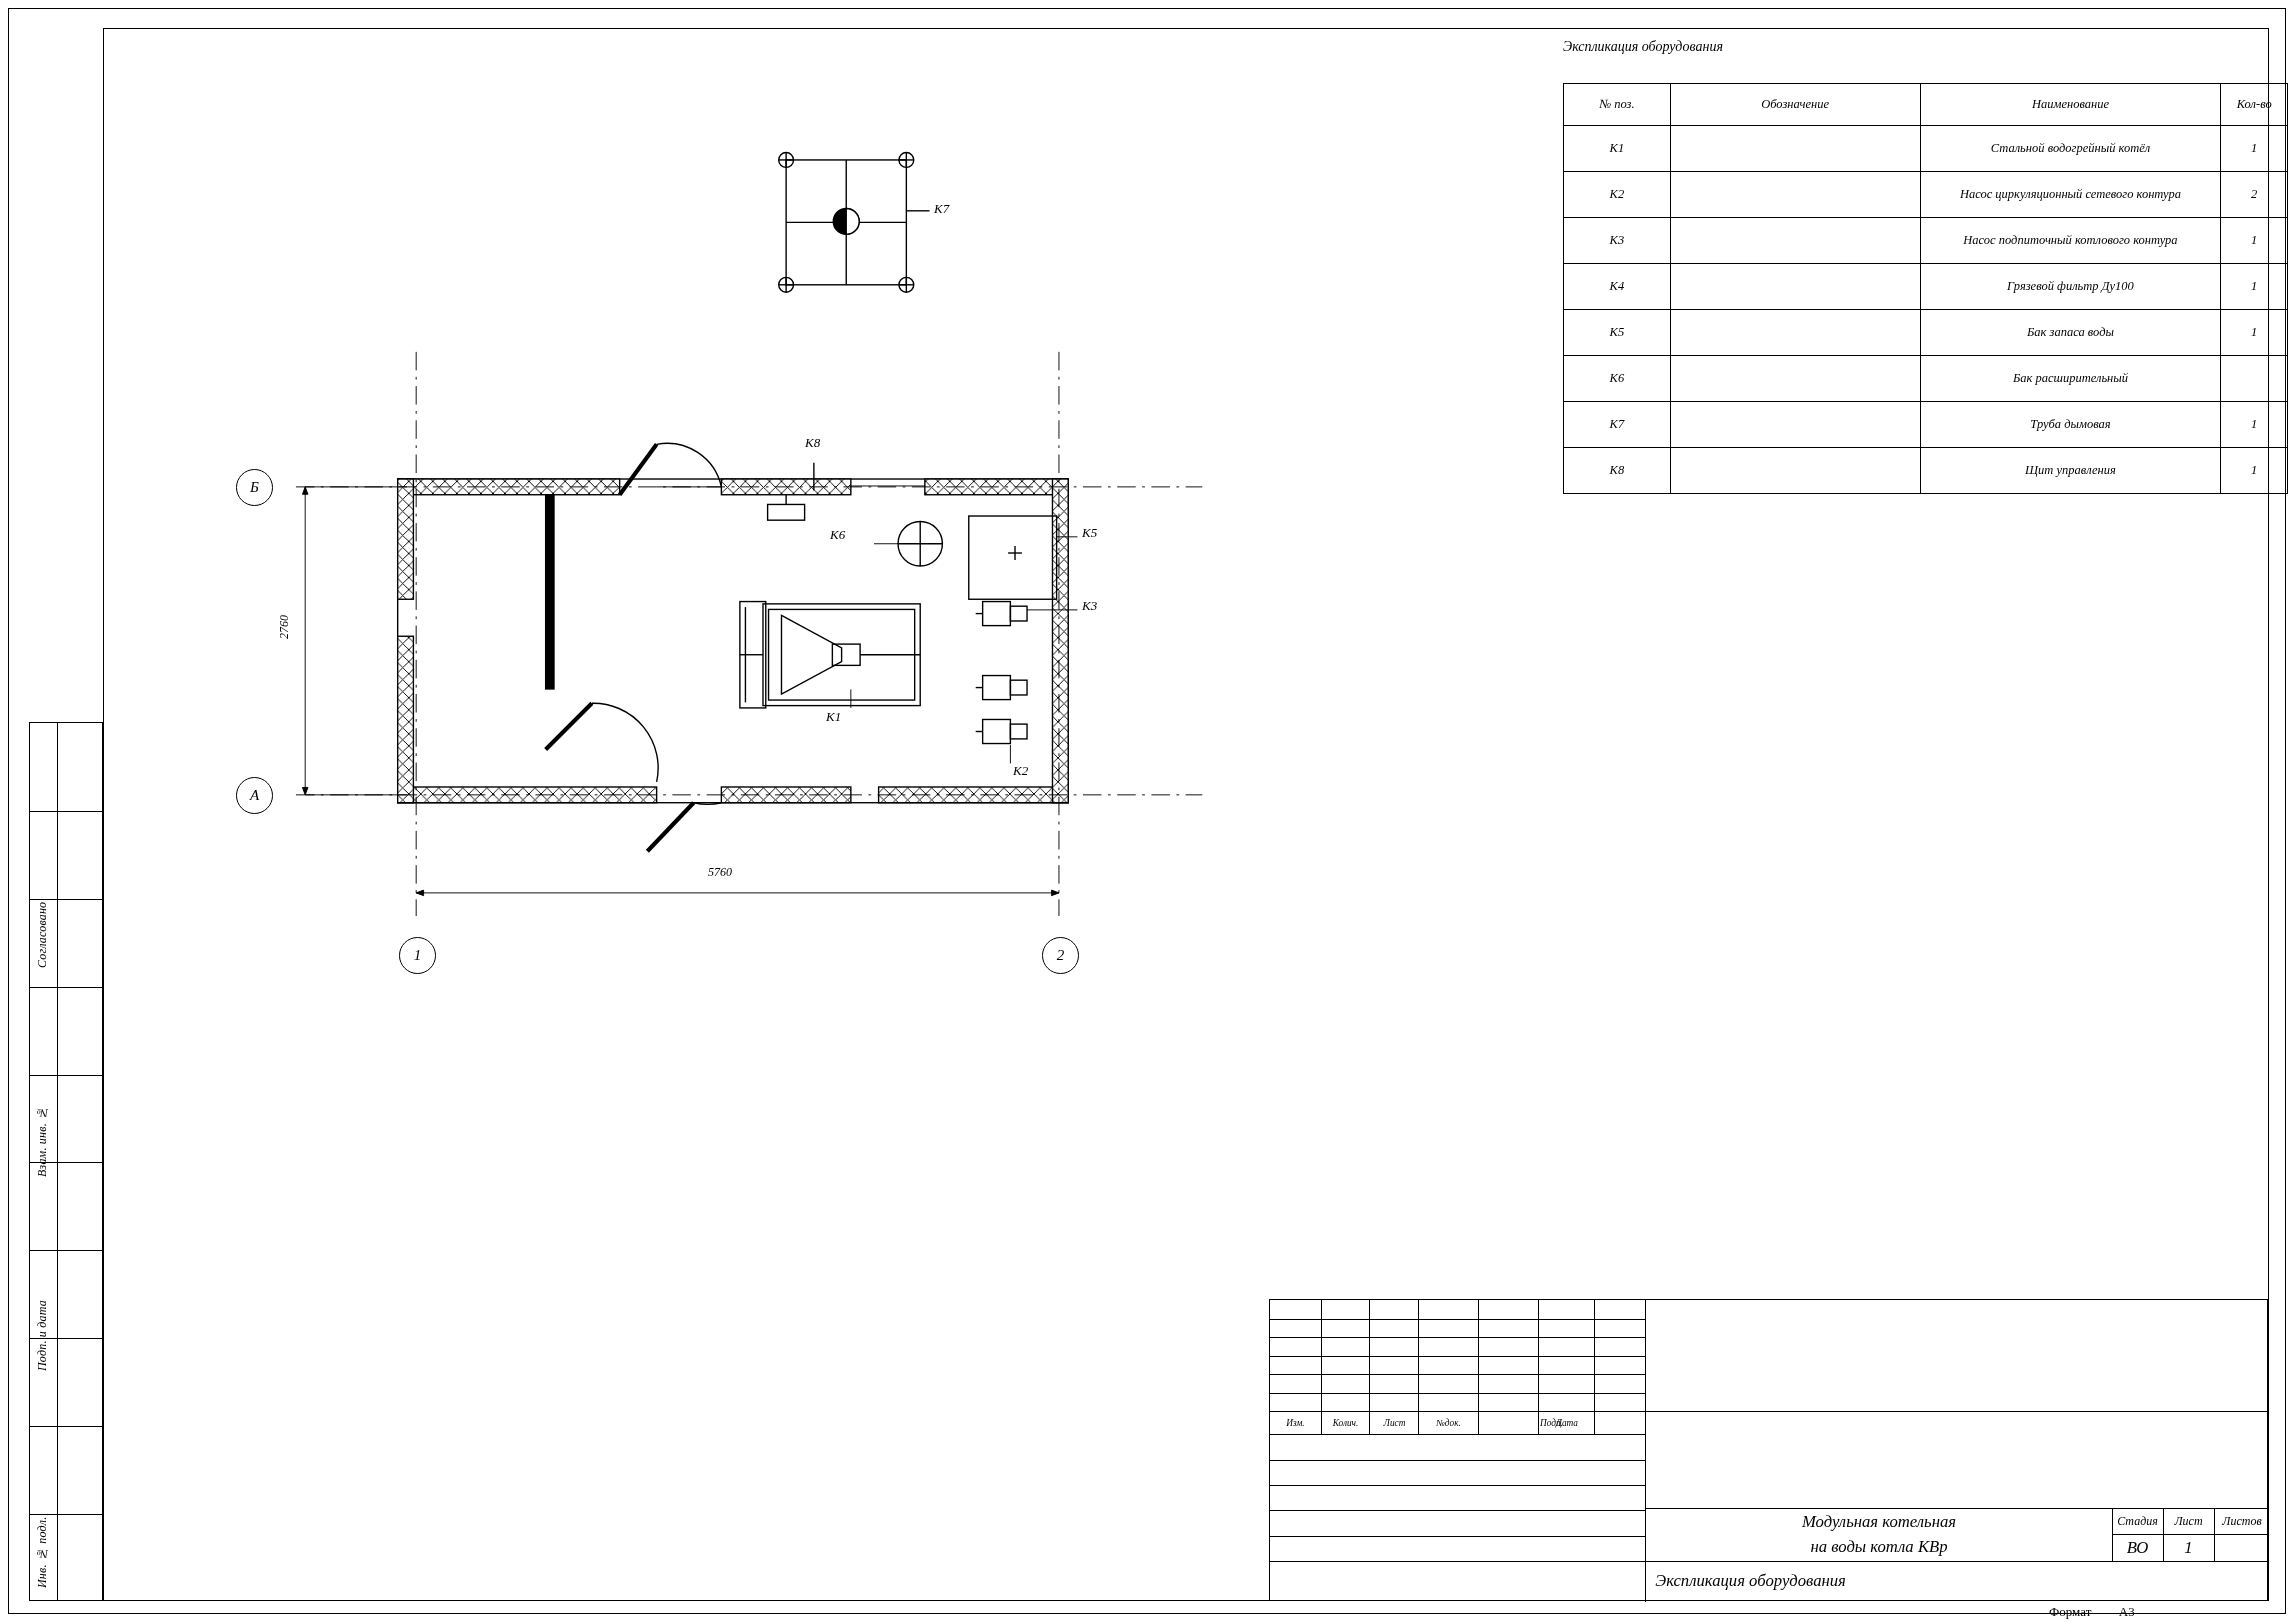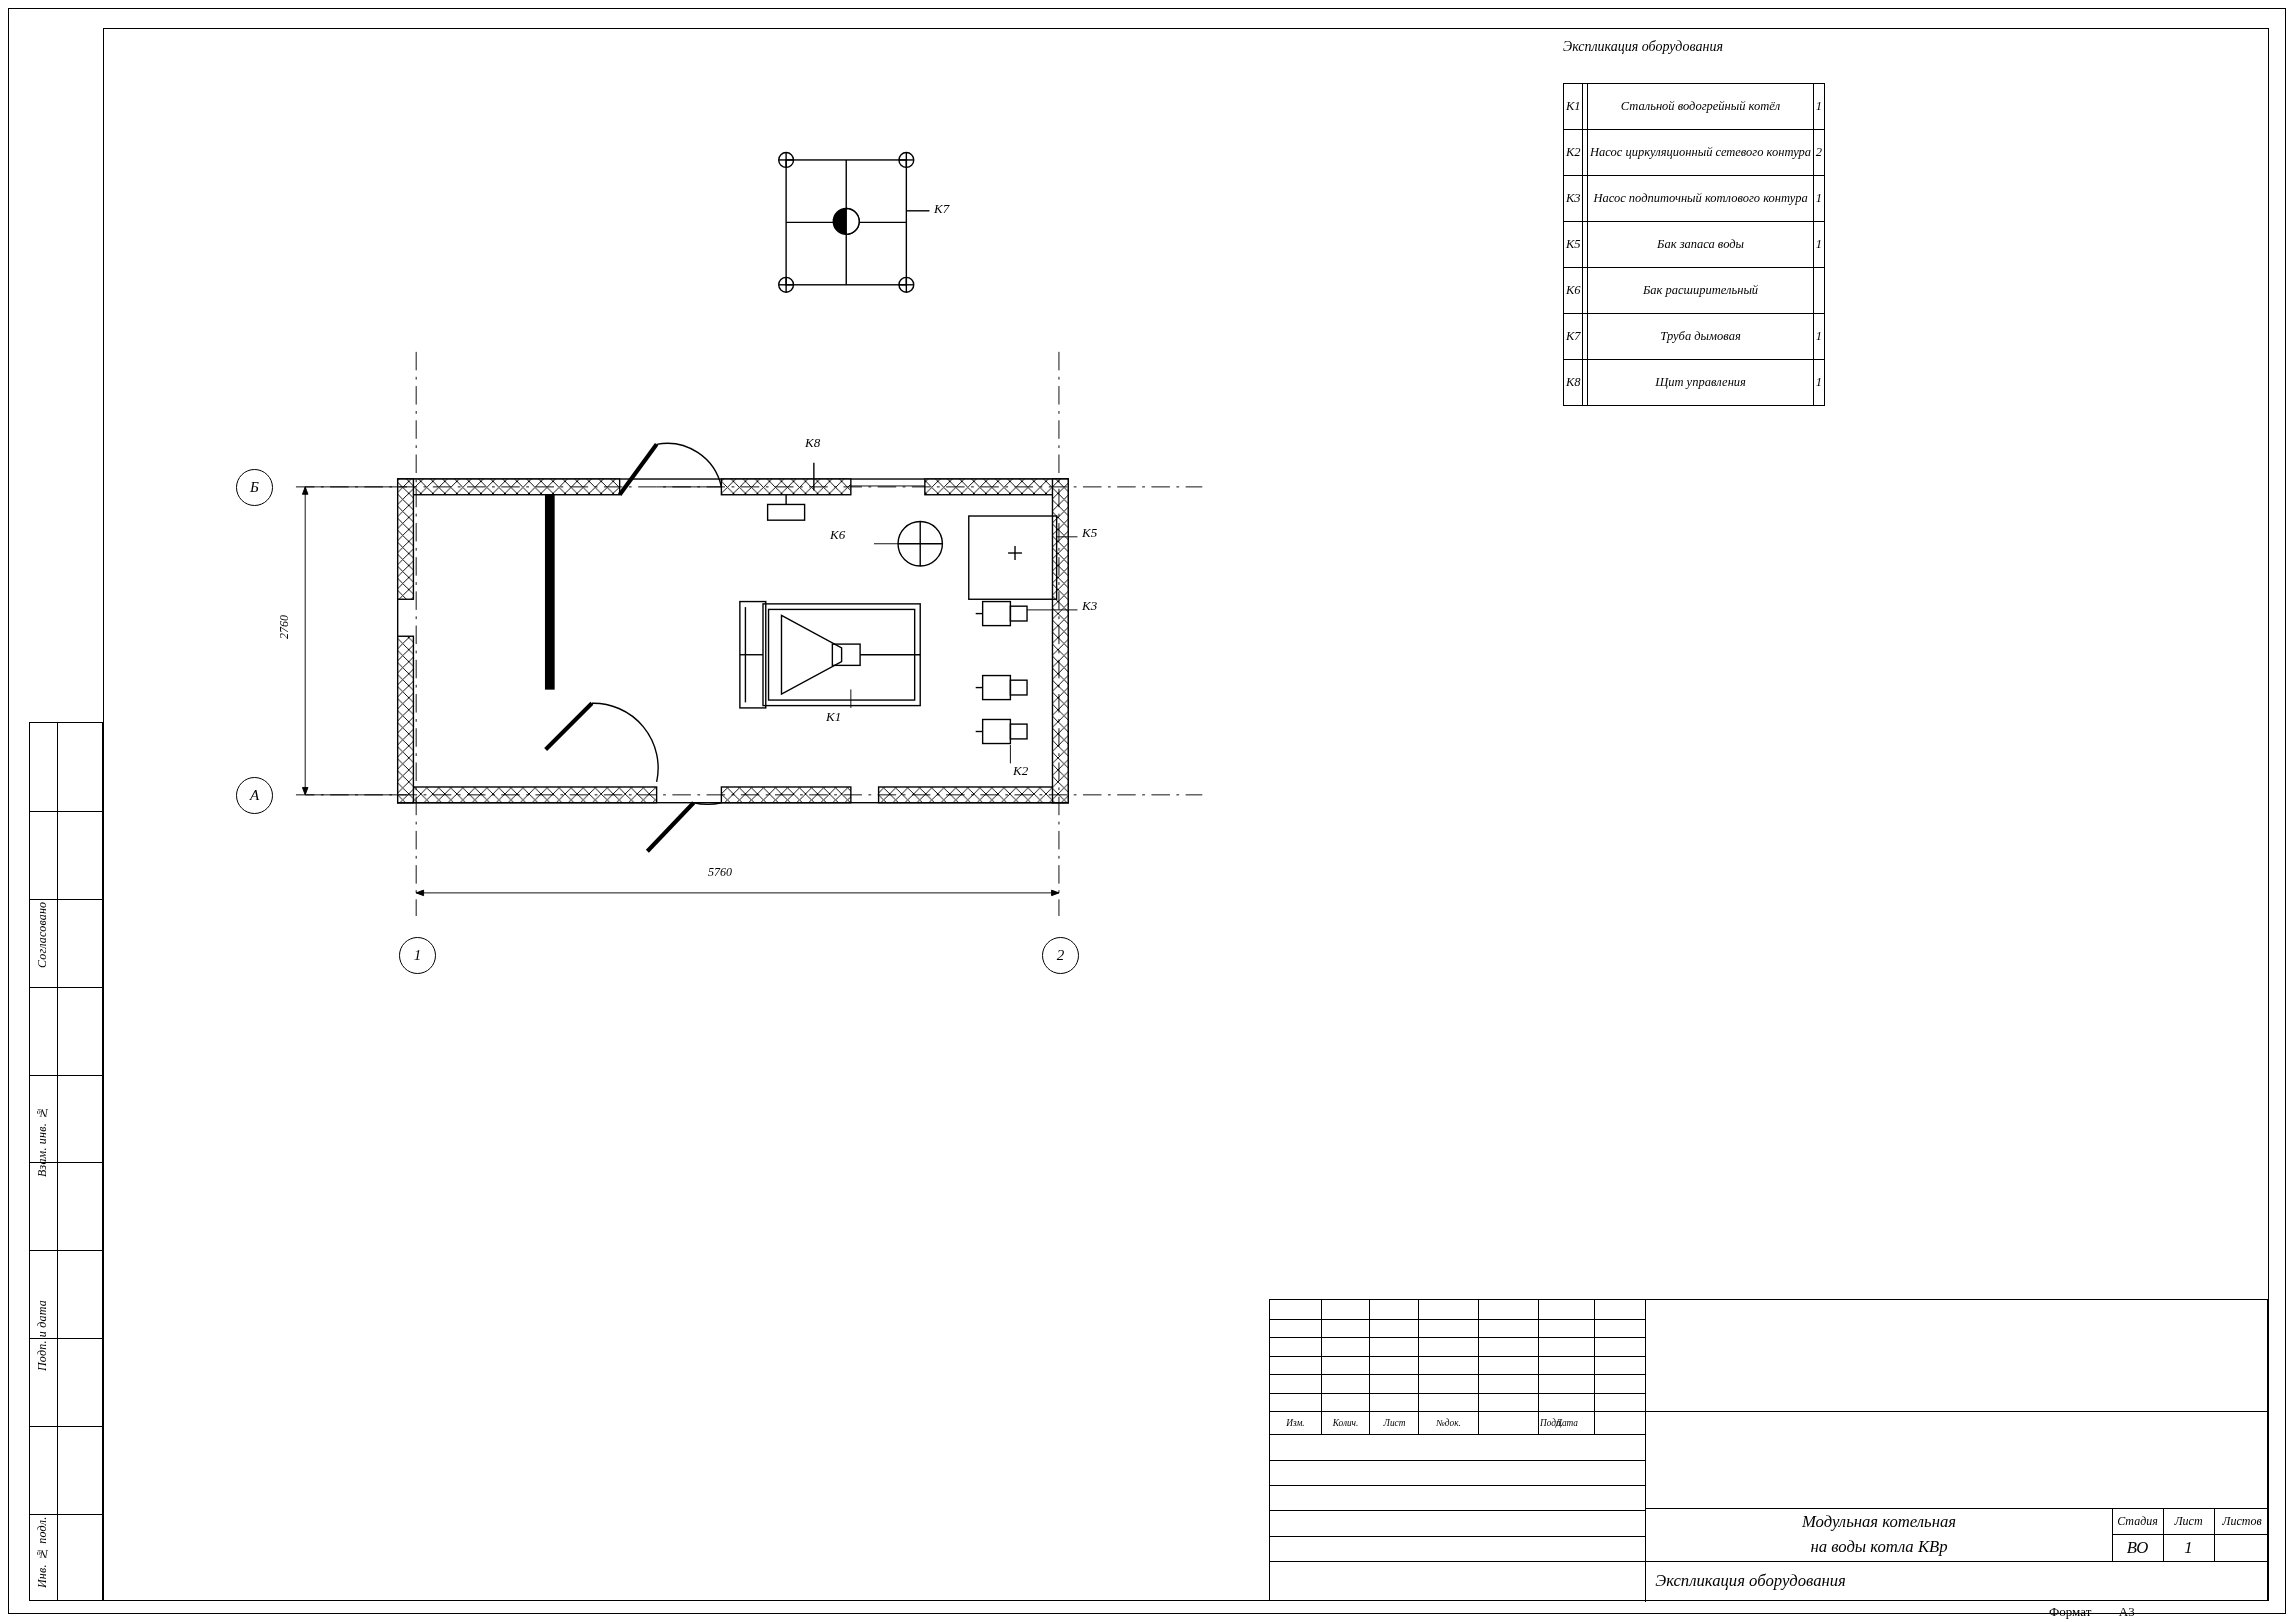--- a/index.html
+++ b/index.html
@@ -60,36 +60,48 @@
     <div class="left-row" style="top:791px;"></div>
     <div class="vtext" style="left:4.6px;top:671px;height:194px;">Инв. № подл.</div>
     <div class="vtext" style="left:4.6px;top:463px;height:185px;">Подп. и дата</div>
     <div class="vtext" style="left:4.6px;top:264px;height:190px;">Взам. инв. №</div>
     <div class="vtext" style="left:4.6px;top:60px;height:185px;">Согласовано</div>
   </div>
 
   <div class="spec-title">Экспликация оборудования</div>
   <table class="spec-table">
     <tbody>
+        <tr class="hdr">
+      <th class="c-pos">№ поз.</th>
+      <th class="c-oboz">Обозначение</th>
+      <th class="c-name">Наименование</th>
+      <th class="c-qty">Кол-во</th>
+    </tr>
     <tr>
       <td>К1</td>
       <td></td>
       <td>Стальной водогрейный котёл</td>
       <td>1</td>
     </tr>
     <tr>
       <td>К2</td>
       <td></td>
       <td>Насос циркуляционный сетевого контура</td>
       <td>2</td>
     </tr>
     <tr>
       <td>К3</td>
       <td></td>
       <td>Насос подпиточный котлового контура</td>
+      <td>1</td>
+    </tr>
+    <tr>
+      <td>К4</td>
+      <td></td>
+      <td>Грязевой фильтр Ду100</td>
       <td>1</td>
     </tr>
     <tr>
       <td>К5</td>
       <td></td>
       <td>Бак запаса воды</td>
       <td>1</td>
     </tr>
     <tr>
       <td>К6</td>

